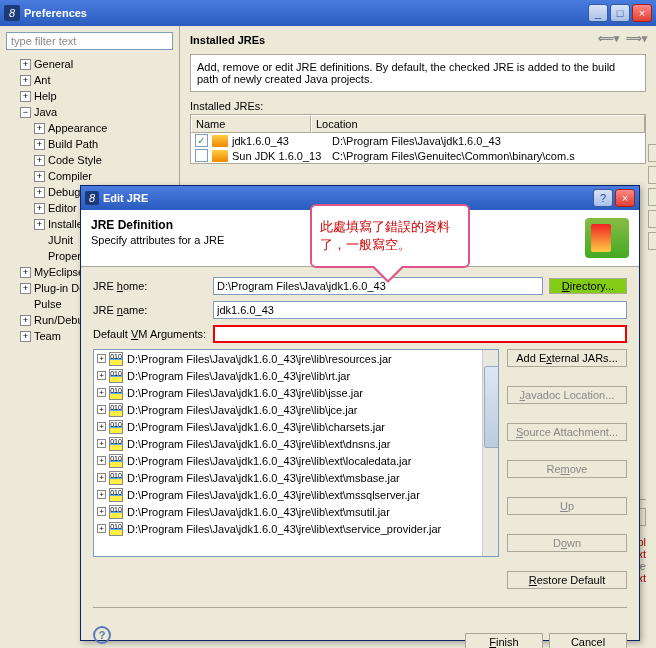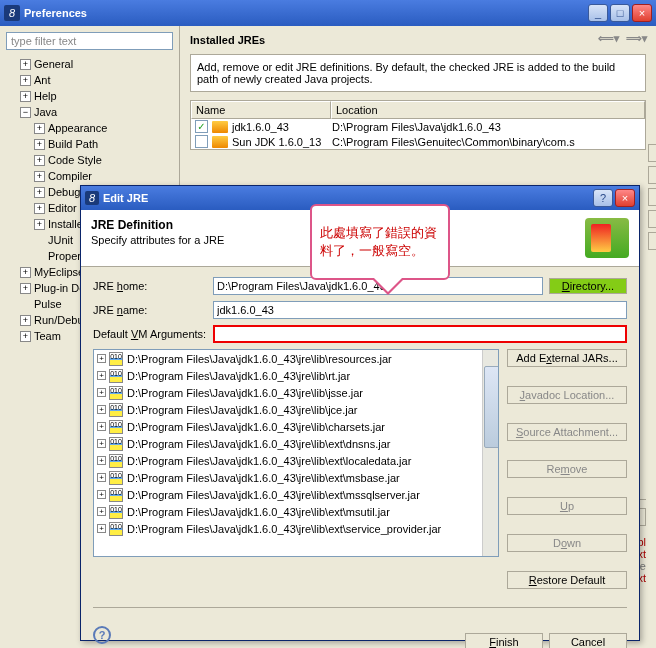--- a/index.html
+++ b/index.html
@@ -69,21 +69,21 @@
 .libscroll::before { content: ""; position: absolute; top: 16px; left: 1px; width: 14px; height: 80px; background: linear-gradient(#dde6f5,#bcd); border: 1px solid #9ab; border-radius: 2px; }
 .libbtns { display: flex; flex-direction: column; gap: 19px; width: 120px; }
 .libbtns button { background: #ece9d8; border: 1px solid #aca899; padding: 2px 4px; }
 .libbtns button:disabled { color: #888; }
 
 .dlgfoot { border-top: 1px solid #aca899; margin: 8px 12px 0; padding-top: 10px; display: flex; align-items: center; }
 .dlgfoot .btns { margin-left: auto; display: flex; gap: 6px; margin-top: 15px; }
 .dlgfoot button { background: #ece9d8; border: 1px solid #aca899; padding: 2px 8px; min-width: 78px; }
 
 
-.callout { position: absolute; left: 310px; top: 204px; width: 140px; background: #fff; border: 2px solid #d58; border-radius: 6px; padding: 18px 8px; color: #c00; font-size: 13px; z-index: 10; font-family: "Microsoft JhengHei", sans-serif; }
+.callout { position: absolute; left: 310px; top: 204px; width: 160px; background: #fff; border: 2px solid #d58; border-radius: 6px; padding: 12px 8px; color: #c00; font-size: 13px; z-index: 10; font-family: "Microsoft JhengHei", sans-serif; }
 .callout::after { content: ""; position: absolute; left: 62px; bottom: -28px; width: 0; height: 0; border: 14px solid transparent; border-top-color: #fff; }
 .callout::before { content: ""; position: absolute; left: 60px; bottom: -33px; width: 0; height: 0; border: 16px solid transparent; border-top-color: #d58; }
 
 .u { text-decoration: underline; }
 </style>
 </head>
 <body>
 
 <div class="titlebar">
   <div class="icon">8</div>
@@ -173,23 +173,24 @@
   </div>
   <div class="rightpane">
     <div class="page-head">
       <span>Installed JREs</span>
       <div class="navbtns">
         <span class="navarrow">⟸▾</span>
         <span class="navarrow">⟹▾</span>
       </div>
     </div>
     <div class="desc">Add, remove or edit JRE definitions. By default, the checked JRE is added to the build path of newly created Java projects.</div>
+    <div class="tbllabel"><span>Installed JREs:</span></div>
     <div class="jretable">
       <div class="jreheader">
-        <div style="width:140px">Name</div>
+        <div style="width:120px">Name</div>
         <div style="flex:1">Location</div>
       </div>
       <div id="jrerows">
           <div class="jrerow">
             <span class="chk">✓</span>
             <span class="jreico"></span>
             <span style="width:100px">jdk1.6.0_43</span>
             <span>D:\Program Files\Java\jdk1.6.0_43</span>
           </div>
           <div class="jrerow">

